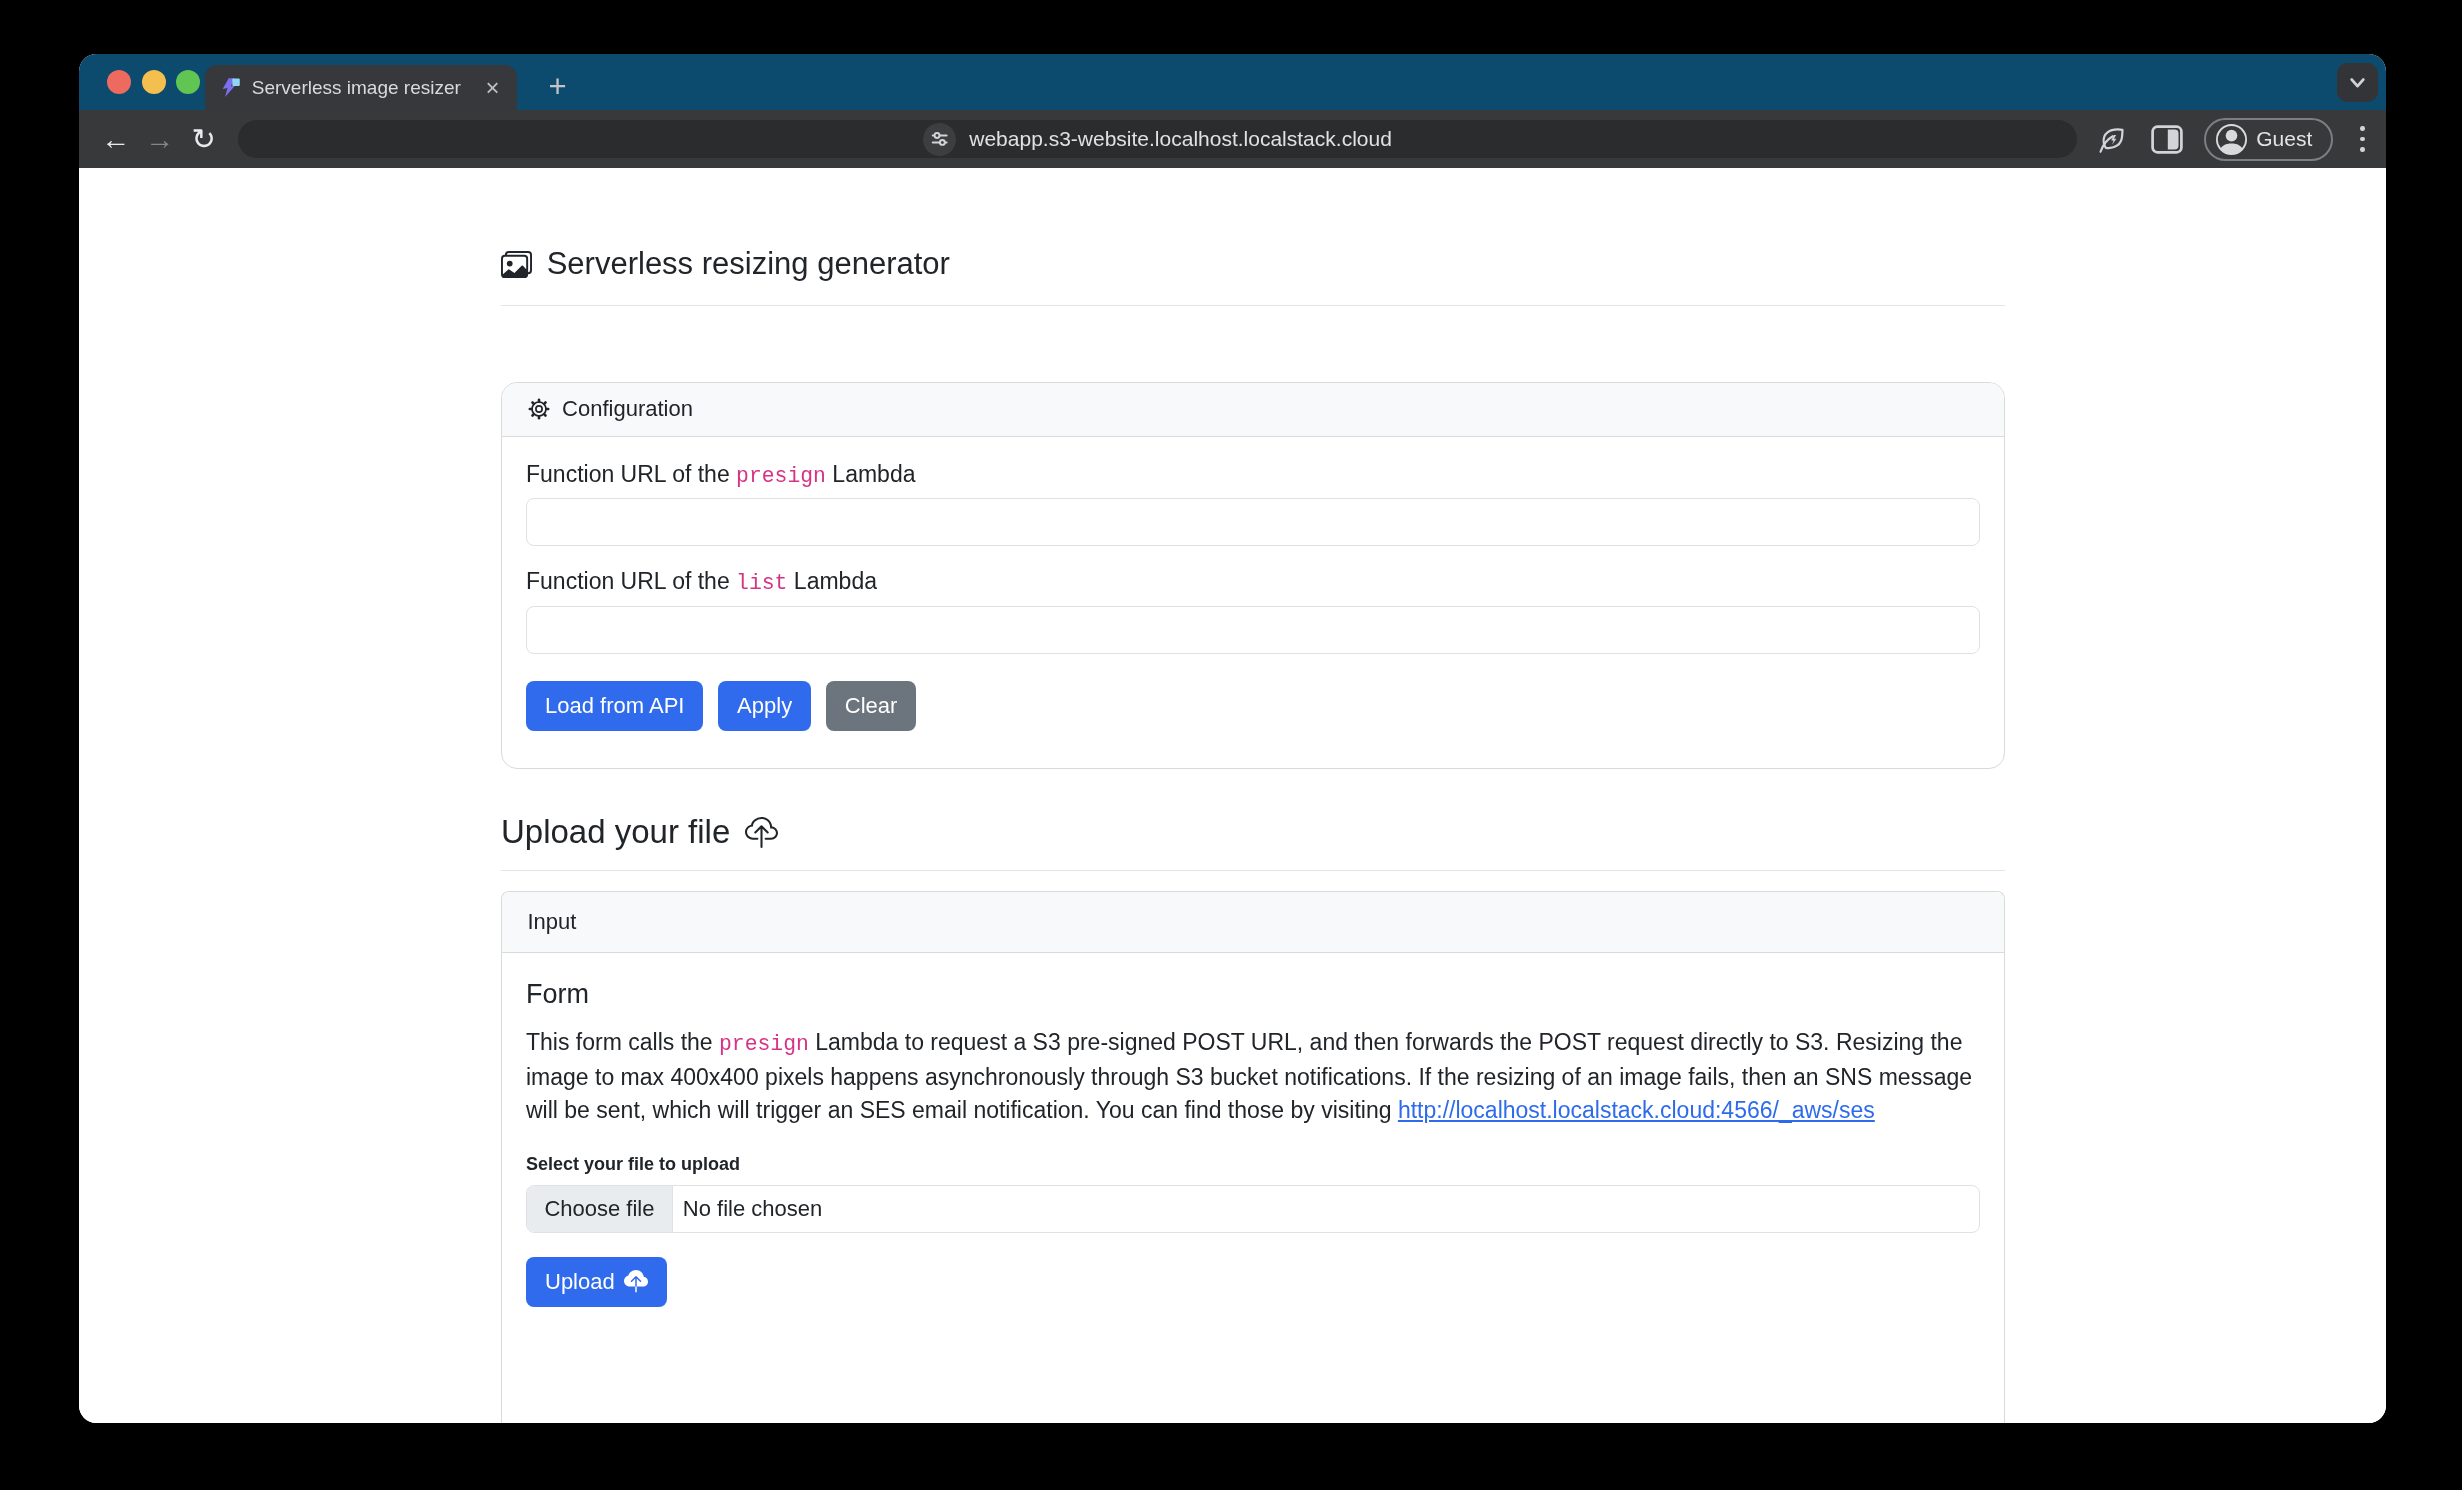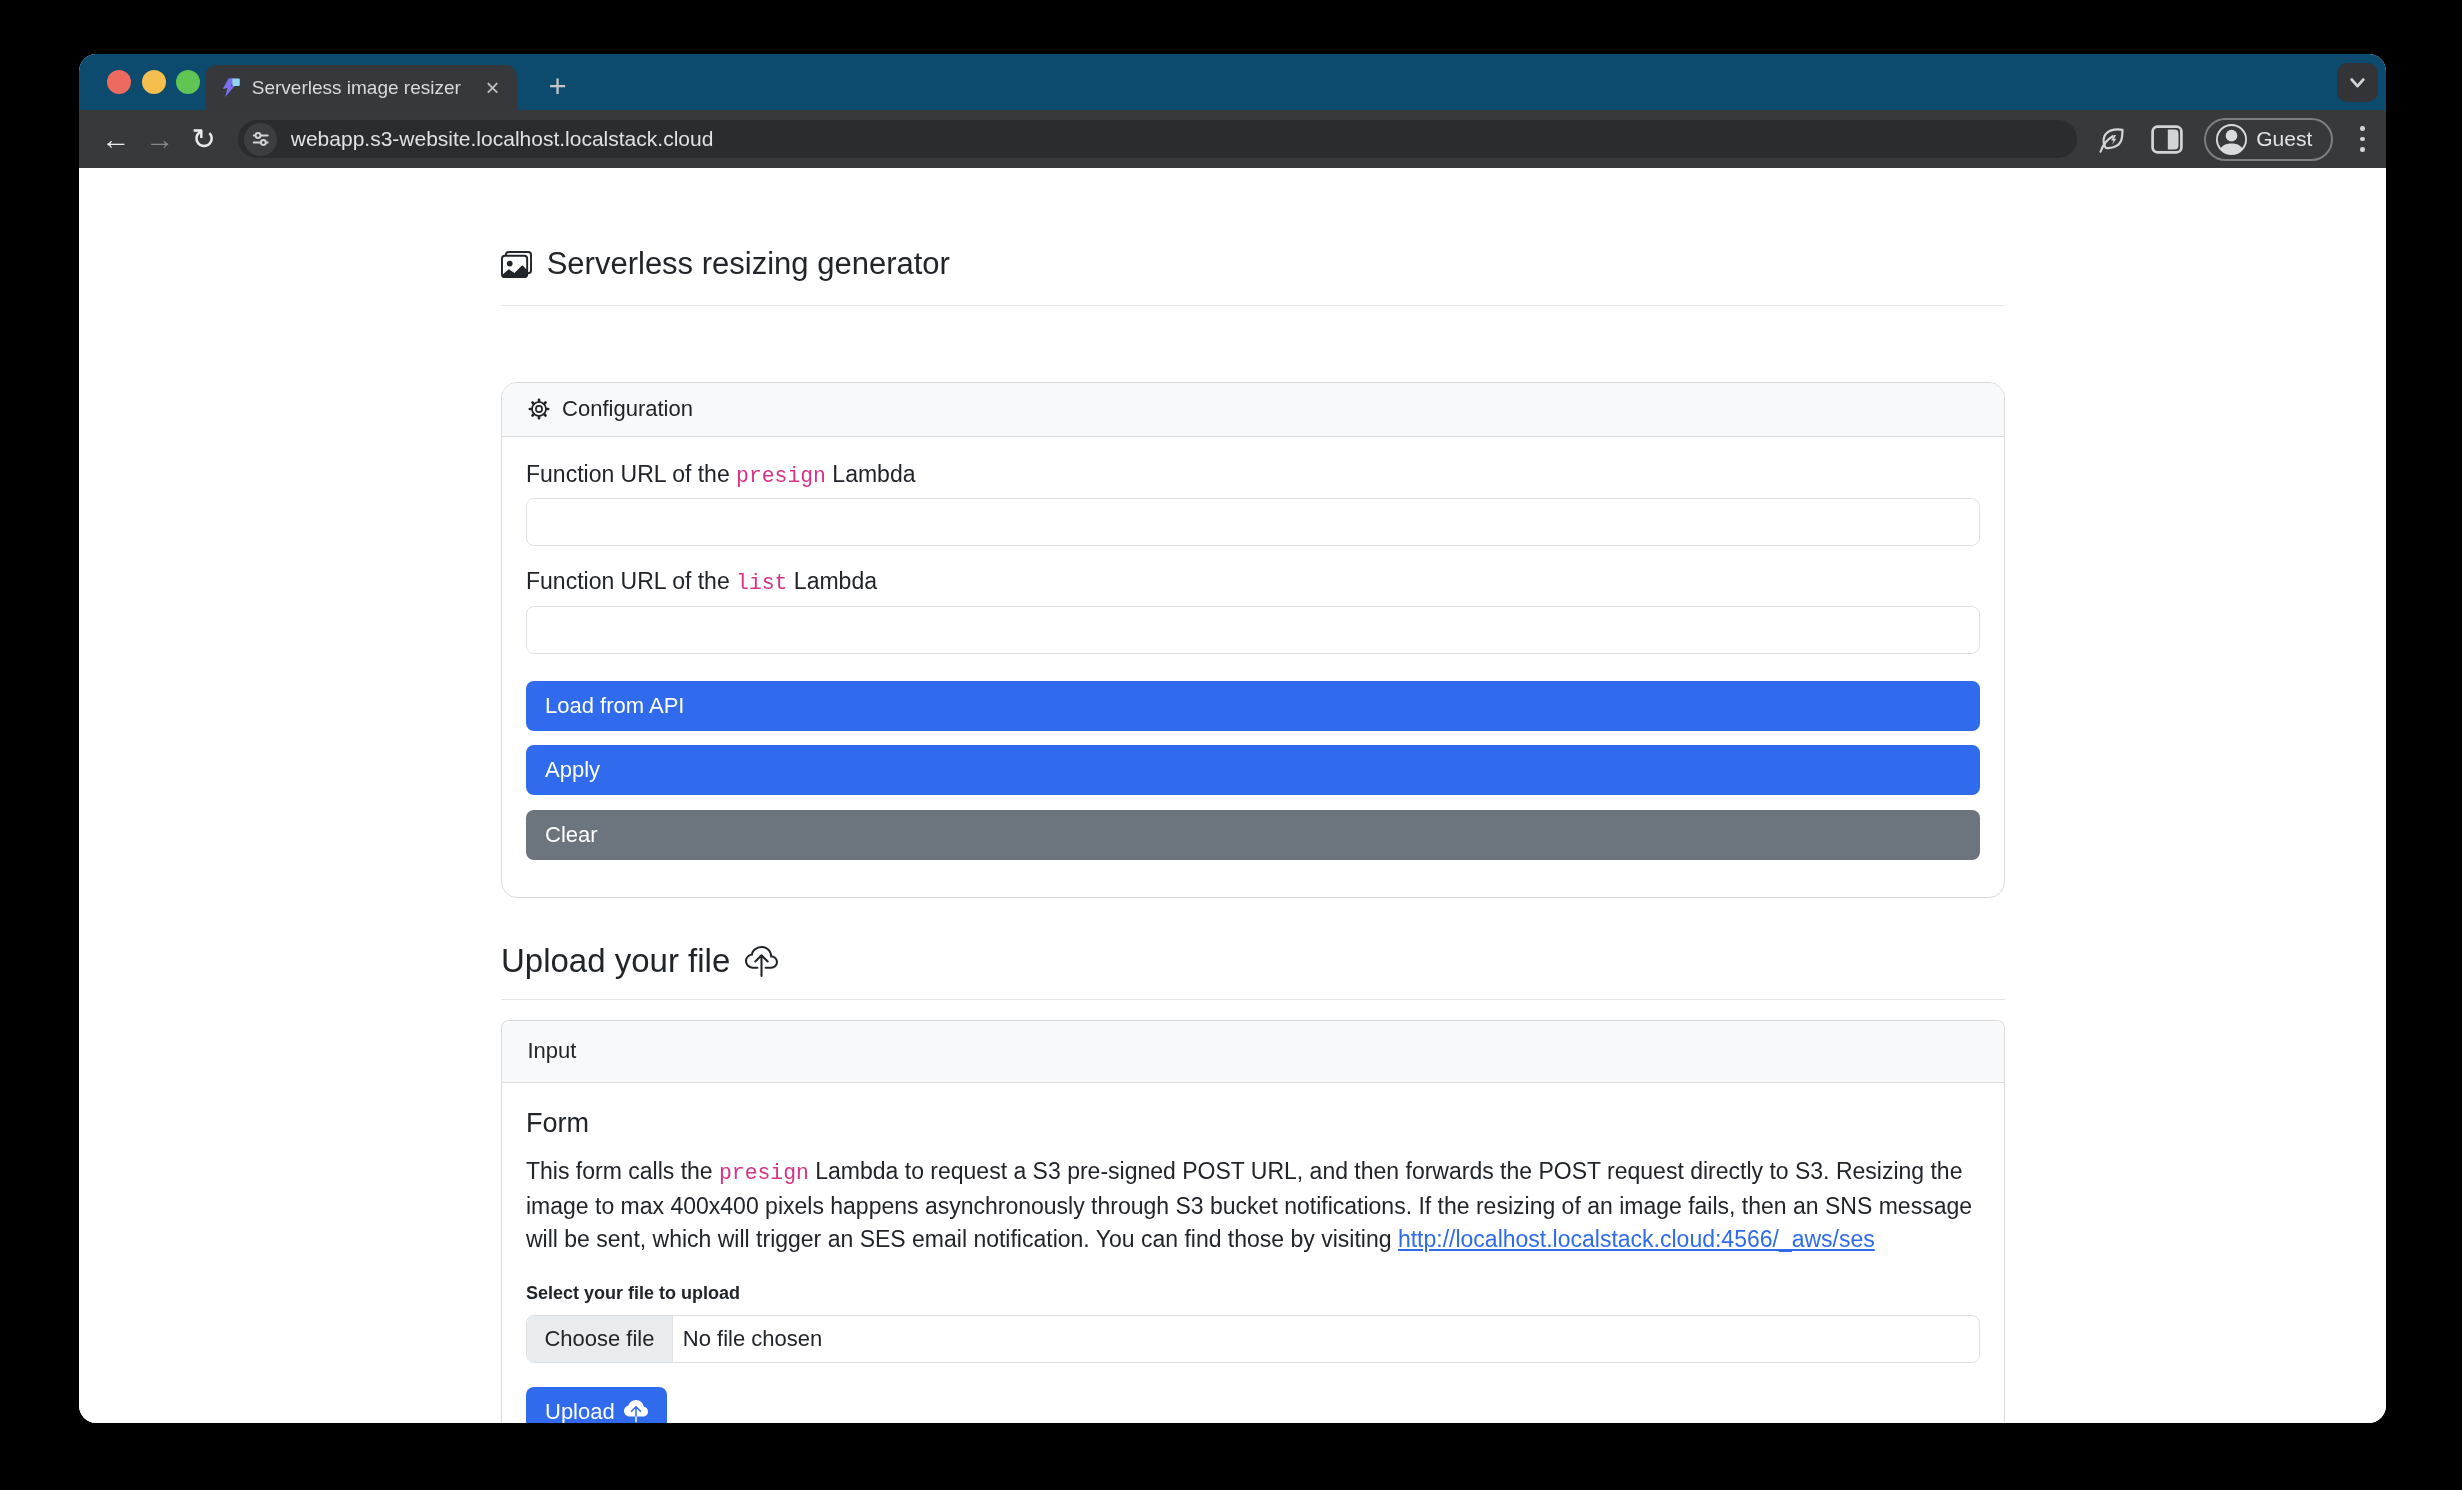--- a/index.html
+++ b/index.html
@@ -23,21 +23,21 @@
             display:flex; align-items:center; justify-content:center; border-radius:8px; }
   .tab-chevron-btn { position:absolute; right:8px; top:9.4px; width:41px; height:39px; border-radius:10.7px;
             background:#333437; display:flex; align-items:center; justify-content:center; }
 
   
   .toolbar { height:58px; background:#38393b; display:flex; align-items:center; padding:0 14.7px; }
   .nav-btn { width:44px; height:44px; display:flex; align-items:center; justify-content:center;
              font-size:29px; color:#e8eaed; border-radius:50%; }
   .nav-btn.disabled { color:#84868a; }
   .urlpill { flex:1; height:38px; margin:0 17.4px 0 12px; background:#2b2c2d; border-radius:22px;
-             display:flex; align-items:center; padding:0 6.7px; min-width:0; }
+             display:flex; align-items:center; padding:0 6.7px; min-width:0;justify-content:center; }
   .site-settings { width:33px; height:33px; border-radius:50%; background:#3d3e40;
              display:flex; align-items:center; justify-content:center; flex:0 0 auto; }
   .url-text { margin-left:13.4px; font-size:21px; color:#e0e1e2; white-space:nowrap; overflow:hidden; }
   .right-icons { display:flex; align-items:center; gap:20px; }
   .tool-icon { width:35px; height:35px; display:flex; align-items:center; justify-content:center; }
   .guest-pill { height:43px; border:2px solid #7c7e81; border-radius:21.4px; display:flex; align-items:center;
                 padding:0 19px 0 9.4px; gap:9.4px; }
   .guest-label { font-size:21px; color:#e3e4e5; }
   .kebab { display:flex; flex-direction:column; gap:6px; padding:0 6.7px; }
   .kebab span { width:4.7px; height:4.7px; border-radius:50%; background:#d2d4d7; display:block; }
@@ -54,21 +54,21 @@
   .card-header { background:#f8f9fa; border-bottom:1.3px solid #d9dadb; padding:13.4px 25.4px;
                  font-size:22px; display:flex; align-items:center; gap:10.7px; }
   .card-header svg { width:24px; height:24px; }
   .card-body { padding:24px 24px 37px; }
 
   .h5 { font-size:27px; font-weight:500; margin:4px 0 20px; }
   .form-label { font-size:23px; margin-bottom:10.7px; }
   code.inline { font-family:"Liberation Mono", monospace; font-size:21.4px; color:#d63384; }
   .text-input { display:block; width:100%; height:48px; border:1.3px solid #dee2e6; border-radius:8px;
                 font-size:21.4px; padding:0 16px; margin-bottom:21.4px; outline:none; color:#212529; }
-  .btn-row { display:flex; gap:14.7px; margin-top:27px;flex-direction:column; }
+  .btn-row { display:flex; gap:14.7px; margin-top:27px; }
   .btn { height:50px; border:none; border-radius:8px; font-size:22px; padding:0 19px; color:#fff;
          font-family:"Liberation Sans", sans-serif; display:flex; align-items:center; gap:9.4px; cursor:pointer; }
   .btn-primary { background:var(--primary,#2f6bec); }
   .btn-secondary { background:var(--secondary,#6c757d); }
 
   .section-heading { display:flex; align-items:center; gap:14.7px; font-size:33px; font-weight:500; margin-top:44px; }
   .section-heading svg { width:33px; height:33px; margin-top:4px; }
   .card.input-card { margin-top:20px; border-bottom:none; border-radius:8px 8px 0 0; }
   .card.input-card .card-body { padding-bottom:147px; }
   .card.input-card .card-header { padding:17.4px 25.4px; }

